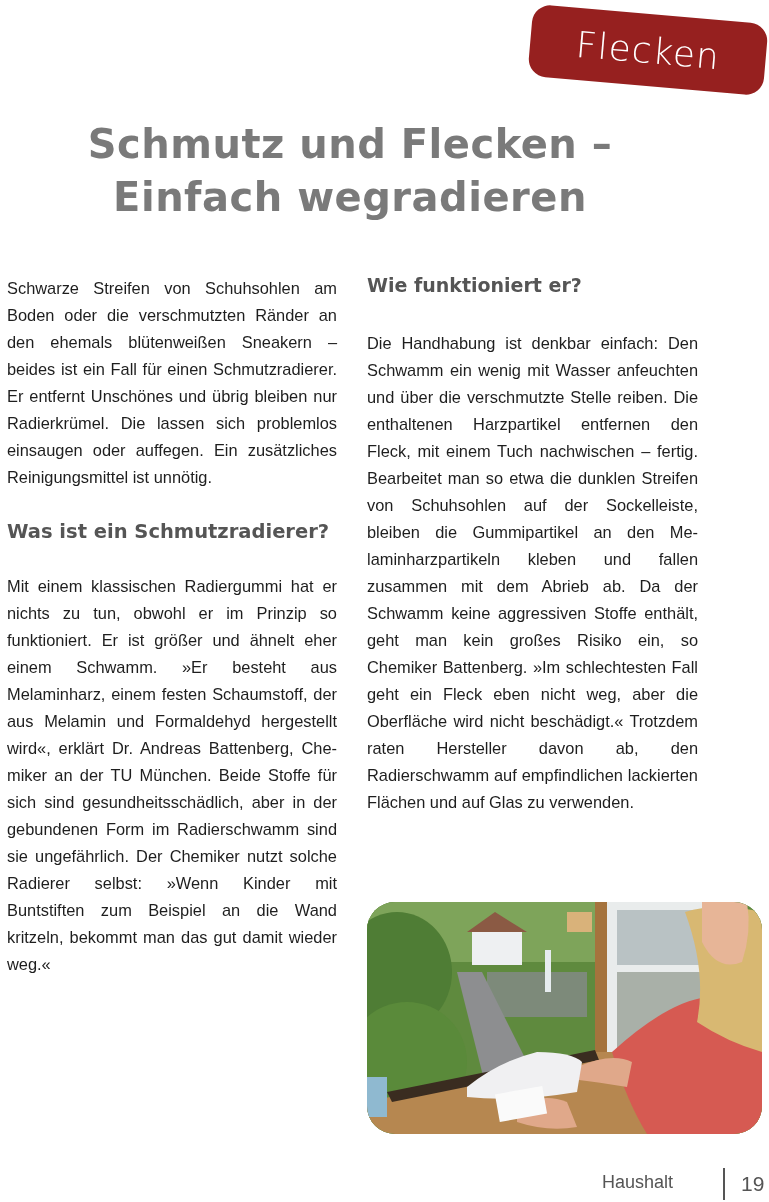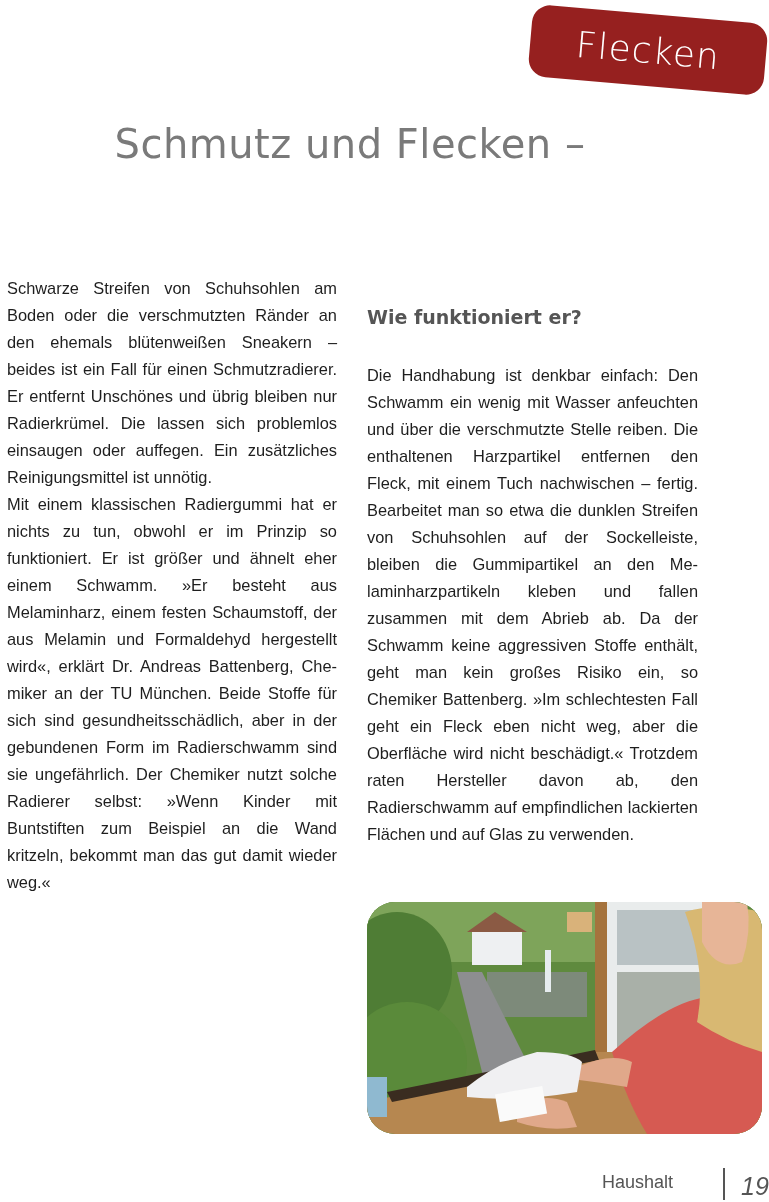--- a/index.html
+++ b/index.html
@@ -6,58 +6,60 @@
   body { width: 769px; height: 1202px; position: relative; overflow: hidden;
          font-family: "DejaVu Sans", sans-serif; color: #1e1e1e; }
 
   .tag { position: absolute; left: 530px; top: 14px; width: 236px; height: 72px;
          background: #96201f; border-radius: 18px; transform: rotate(5deg);
          transform-origin: center; display: flex; align-items: center; justify-content: center; }
   .tag span { color: #ffffff; font-family: "DejaVu Sans", sans-serif; font-size: 36px;
               letter-spacing: 1px; font-weight: 300; }
 
   .title { position: absolute; left: 0; top: 118px; width: 700px; text-align: center;
-           color: #7a7a7a; font-family: "DejaVu Sans", sans-serif; font-weight: 400;
+           color: #7a7a7a; font-family: "DejaVu Sans", sans-serif; font-weight: 700;
            font-size: 40px; line-height: 53px; letter-spacing: 0.5px; }
   .title div { white-space: nowrap; }
 
   .col { position: absolute; font-size: 16.4px; line-height: 27px; text-align: justify;
          hyphens: manual; color: #1e1e1e; font-family: "Liberation Sans", sans-serif; }
   .col p { margin: 0; }
   .col-left { left: 7px; top: 275px; width: 330px; }
-  .col-right { left: 367px; top: 270px; width: 331px; margin-top: 32px; }
+  .col-right { left: 367px; top: 270px; width: 331px; }
   .h2 { font-family: "DejaVu Sans", sans-serif; font-weight: bold; color: #555555;
         font-size: 19px; line-height: 30px; margin: 0; text-align: left; white-space: nowrap; }
   .col-left .h2 { margin-top: 26px; margin-bottom: 26px; font-size: 19.5px; }
   .col-right .h2 { margin-bottom: 30px; }
 
   .photo { position: absolute; left: 367px; top: 902px; width: 395px; height: 232px;
            border-radius: 28px; overflow: hidden; background: #6b8f4a; }
   .photo svg { display: block; width: 100%; height: 100%; }
 
   .footer-section { position: absolute; left: 602px; top: 1172px; font-size: 18px;
                     color: #555555; font-family: "Liberation Sans", sans-serif; }
   .footer-divider { position: absolute; left: 723px; top: 1168px; width: 2px; height: 32px;
                     background: #555555; }
-  .footer-page { position: absolute; left: 741px; top: 1172px; font-size: 25px;
-                 color: #555555; font-family: "Liberation Sans", sans-serif; font-style: italic; }
+  .footer-page { position: absolute; left: 741px; top: 1172px; font-size: 21px;
+                 color: #555555; font-family: "Liberation Sans", sans-serif; }
 </style>
 </head>
 <body>
 
 <div class="tag">
   <span>Flecken</span>
 </div>
 
 <div class="title">
   <div>Schmutz und Flecken –</div>
+  <div>Einfach wegradieren</div>
 </div>
 
 <div class="col col-left">
   <p>Schwarze Streifen von Schuhsohlen am Boden oder die verschmutzten Ränder an den ehemals blütenweißen Sneakern – beides ist ein Fall für einen Schmutzradierer. Er entfernt Unschö­nes und übrig bleiben nur Radier­krümel. Die lassen sich problemlos einsaugen oder auffegen. Ein zusätzli­ches Reinigungsmittel ist unnötig.</p>
+  <h2 class="h2">Was ist ein Schmutzradierer?</h2>
   <p>Mit einem klassischen Radiergummi hat er nichts zu tun, obwohl er im Prinzip so funktioniert. Er ist größer und ähnelt eher einem Schwamm. »Er besteht aus Melaminharz, einem festen Schaumstoff, der aus Melamin und Formaldehyd hergestellt wird«, erklärt Dr. Andreas Battenberg, Che­miker an der TU München. Beide Stof­fe für sich sind gesundheitsschädlich, aber in der gebundenen Form im Ra­dierschwamm sind sie ungefährlich. Der Chemiker nutzt solche Radierer selbst: »Wenn Kinder mit Buntstiften zum Beispiel an die Wand kritzeln, bekommt man das gut damit wieder weg.«</p>
 </div>
 
 <div class="col col-right">
   <h2 class="h2">Wie funktioniert er?</h2>
   <p>Die Handhabung ist denkbar einfach: Den Schwamm ein wenig mit Wasser anfeuchten und über die verschmutzte Stelle reiben. Die enthaltenen Harzpar­tikel entfernen den Fleck, mit einem Tuch nachwischen – fertig. Bearbei­tet man so etwa die dunklen Streifen von Schuhsohlen auf der Sockelleiste, bleiben die Gummipartikel an den Me­laminharzpartikeln kleben und fallen zusammen mit dem Abrieb ab. Da der Schwamm keine aggressiven Stoffe enthält, geht man kein großes Risi­ko ein, so Chemiker Battenberg. »Im schlechtesten Fall geht ein Fleck eben nicht weg, aber die Oberfläche wird nicht beschädigt.« Trotzdem raten Her­steller davon ab, den Radierschwamm auf empfindlichen lackierten Flächen und auf Glas zu verwenden.</p>
 </div>
 
 <div class="photo">
   <svg viewBox="0 0 395 232" preserveAspectRatio="none">

